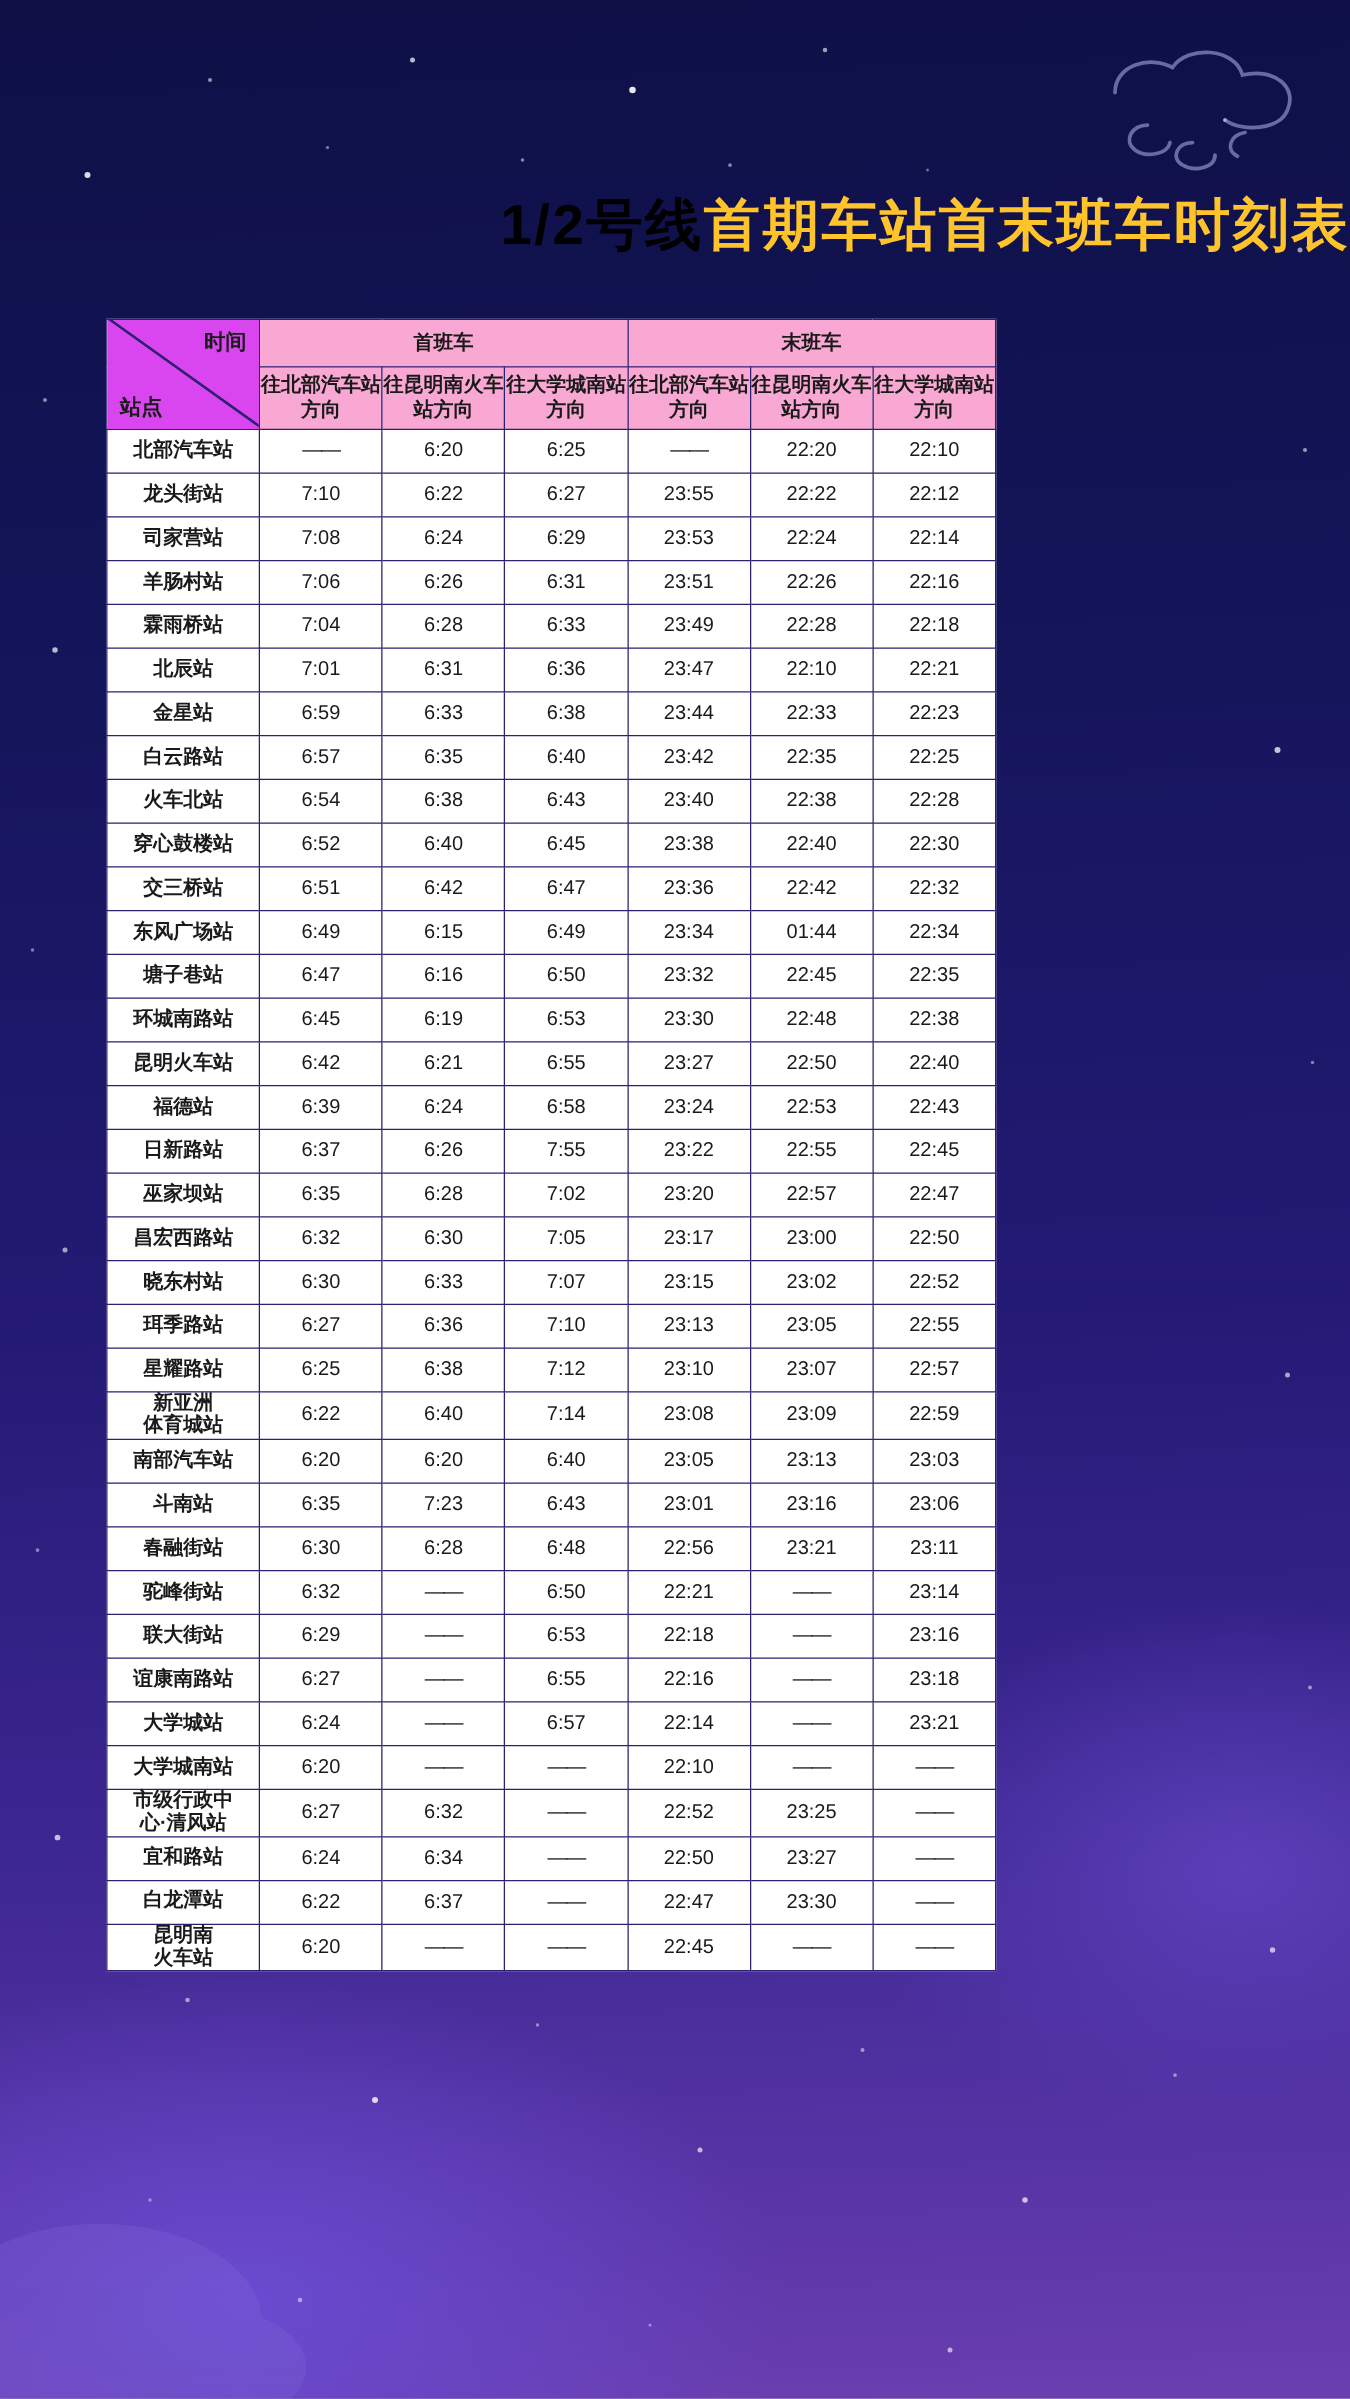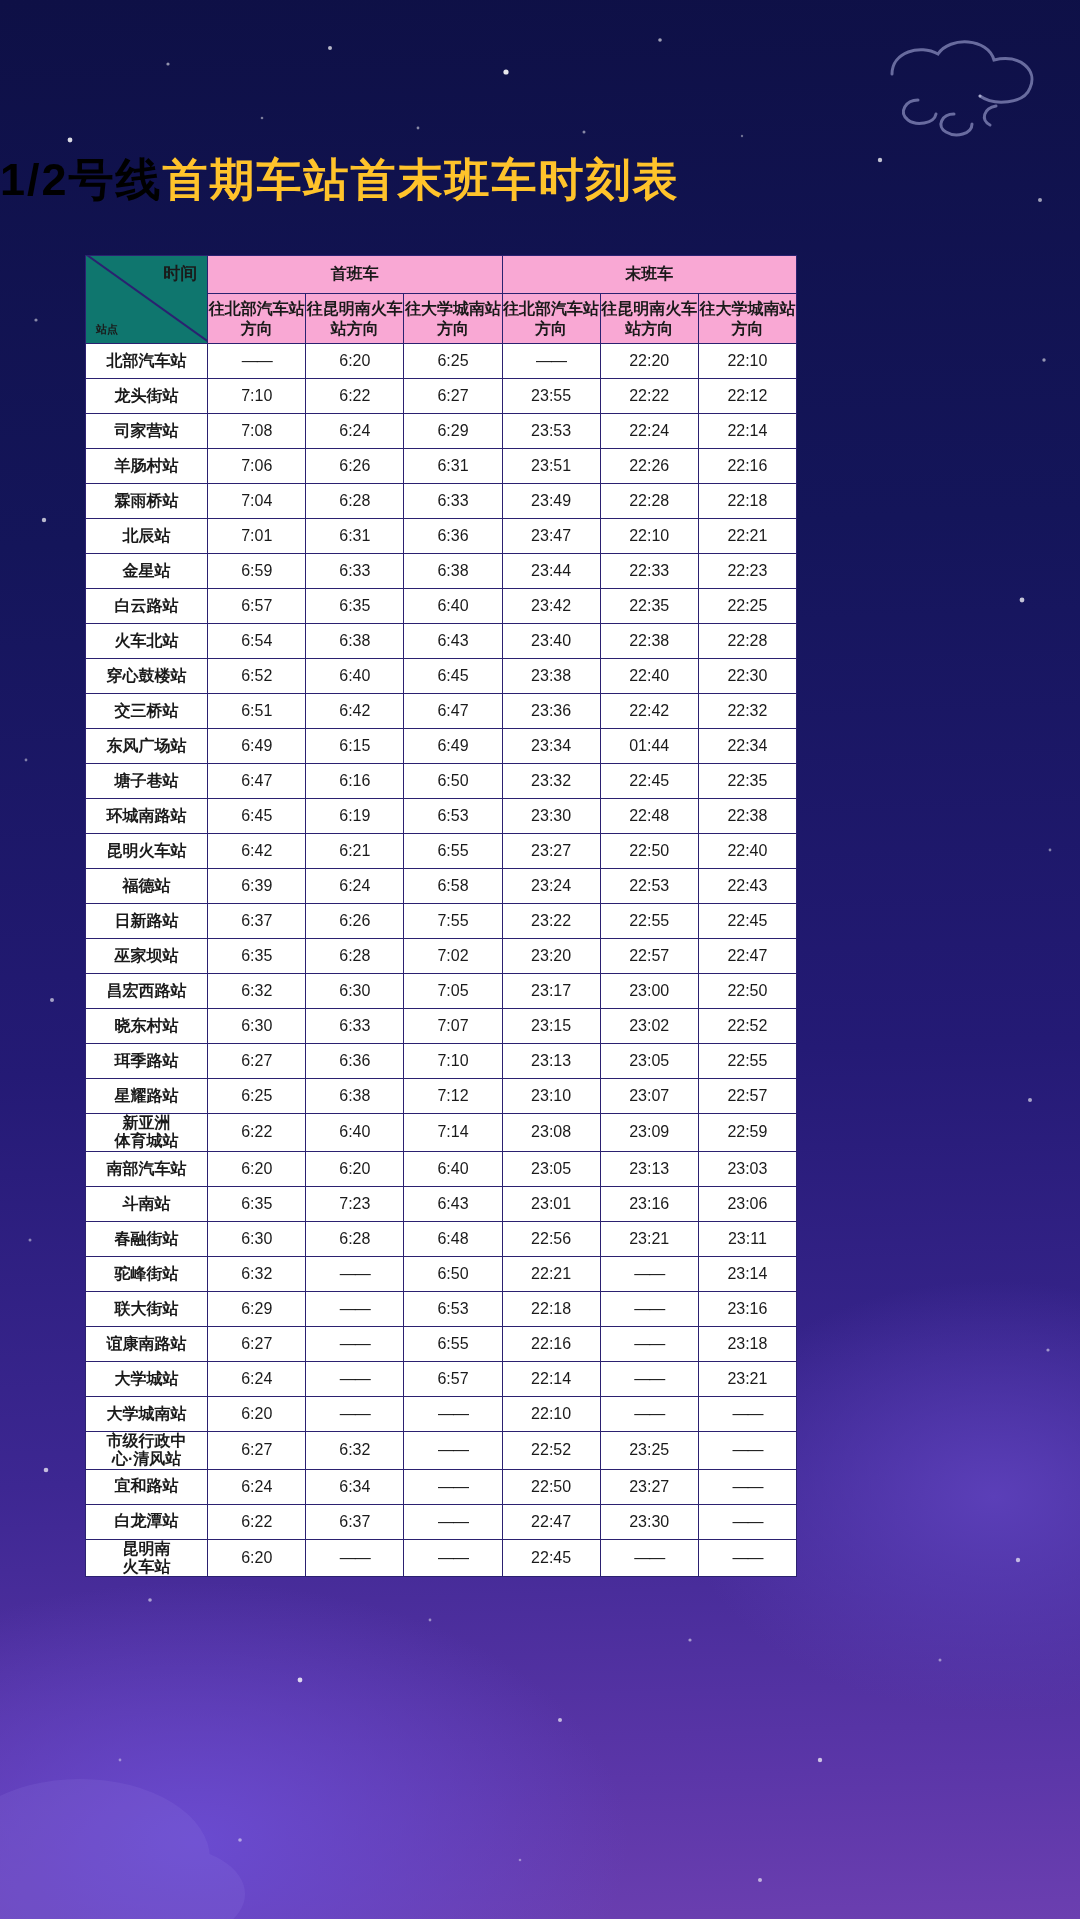--- a/index.html
+++ b/index.html
@@ -28,21 +28,21 @@
     position: absolute;
     left: -40px; bottom: -30px;
     width: 330px; height: 260px;
     pointer-events: none;
     opacity: .30;
   }
 
   .title {
     position: absolute;
     top: 150px; left: 0; right: 0;
-    text-align: left;
+    text-align: right;
     font-size: 45px;
     font-weight: bold;
     letter-spacing: 2px;
     white-space: nowrap;
   }
   .title .t-gold  { color: #ffc32b; }
 
   .table-wrap {
     position: absolute;
     top: 255px;
@@ -69,21 +69,21 @@
     height: 50px;
     font-size: 15.5px;
     font-weight: bold;
     line-height: 1.25;
     padding: 2px 4px;
   }
   .corner {
     width: 122px;
     height: 88px;
     position: relative;
-    background: #0f766e;
+    background: #d946ef;
     padding: 0;
     margin-top: 22px;
   }
   .corner .diag {
     position: absolute; inset: 0;
     overflow: hidden;
   }
   .corner .diag::after {
     content: "";
     position: absolute;
@@ -92,21 +92,21 @@
     background: #2b2170;
     transform-origin: 0 0;
     transform: rotate(35.5deg);
   }
   .corner .lbl-time {
     position: absolute; right: 10px; top: 6px;
     font-size: 17px; font-weight: bold;
   }
   .corner .lbl-station {
     position: absolute; left: 10px; bottom: 6px;
-    font-size: 11px; font-weight: bold;
+    font-size: 17px; font-weight: bold;
   }
   td.station {
     font-size: 17px;
     font-weight: bold;
     height: 35px;
     line-height: 1.15;
     padding: 3px 2px;
   }
   td.cell { font-size: 17px; height: 35px; }
   td.dash { color: #1a1a1a; letter-spacing: -1px; }

